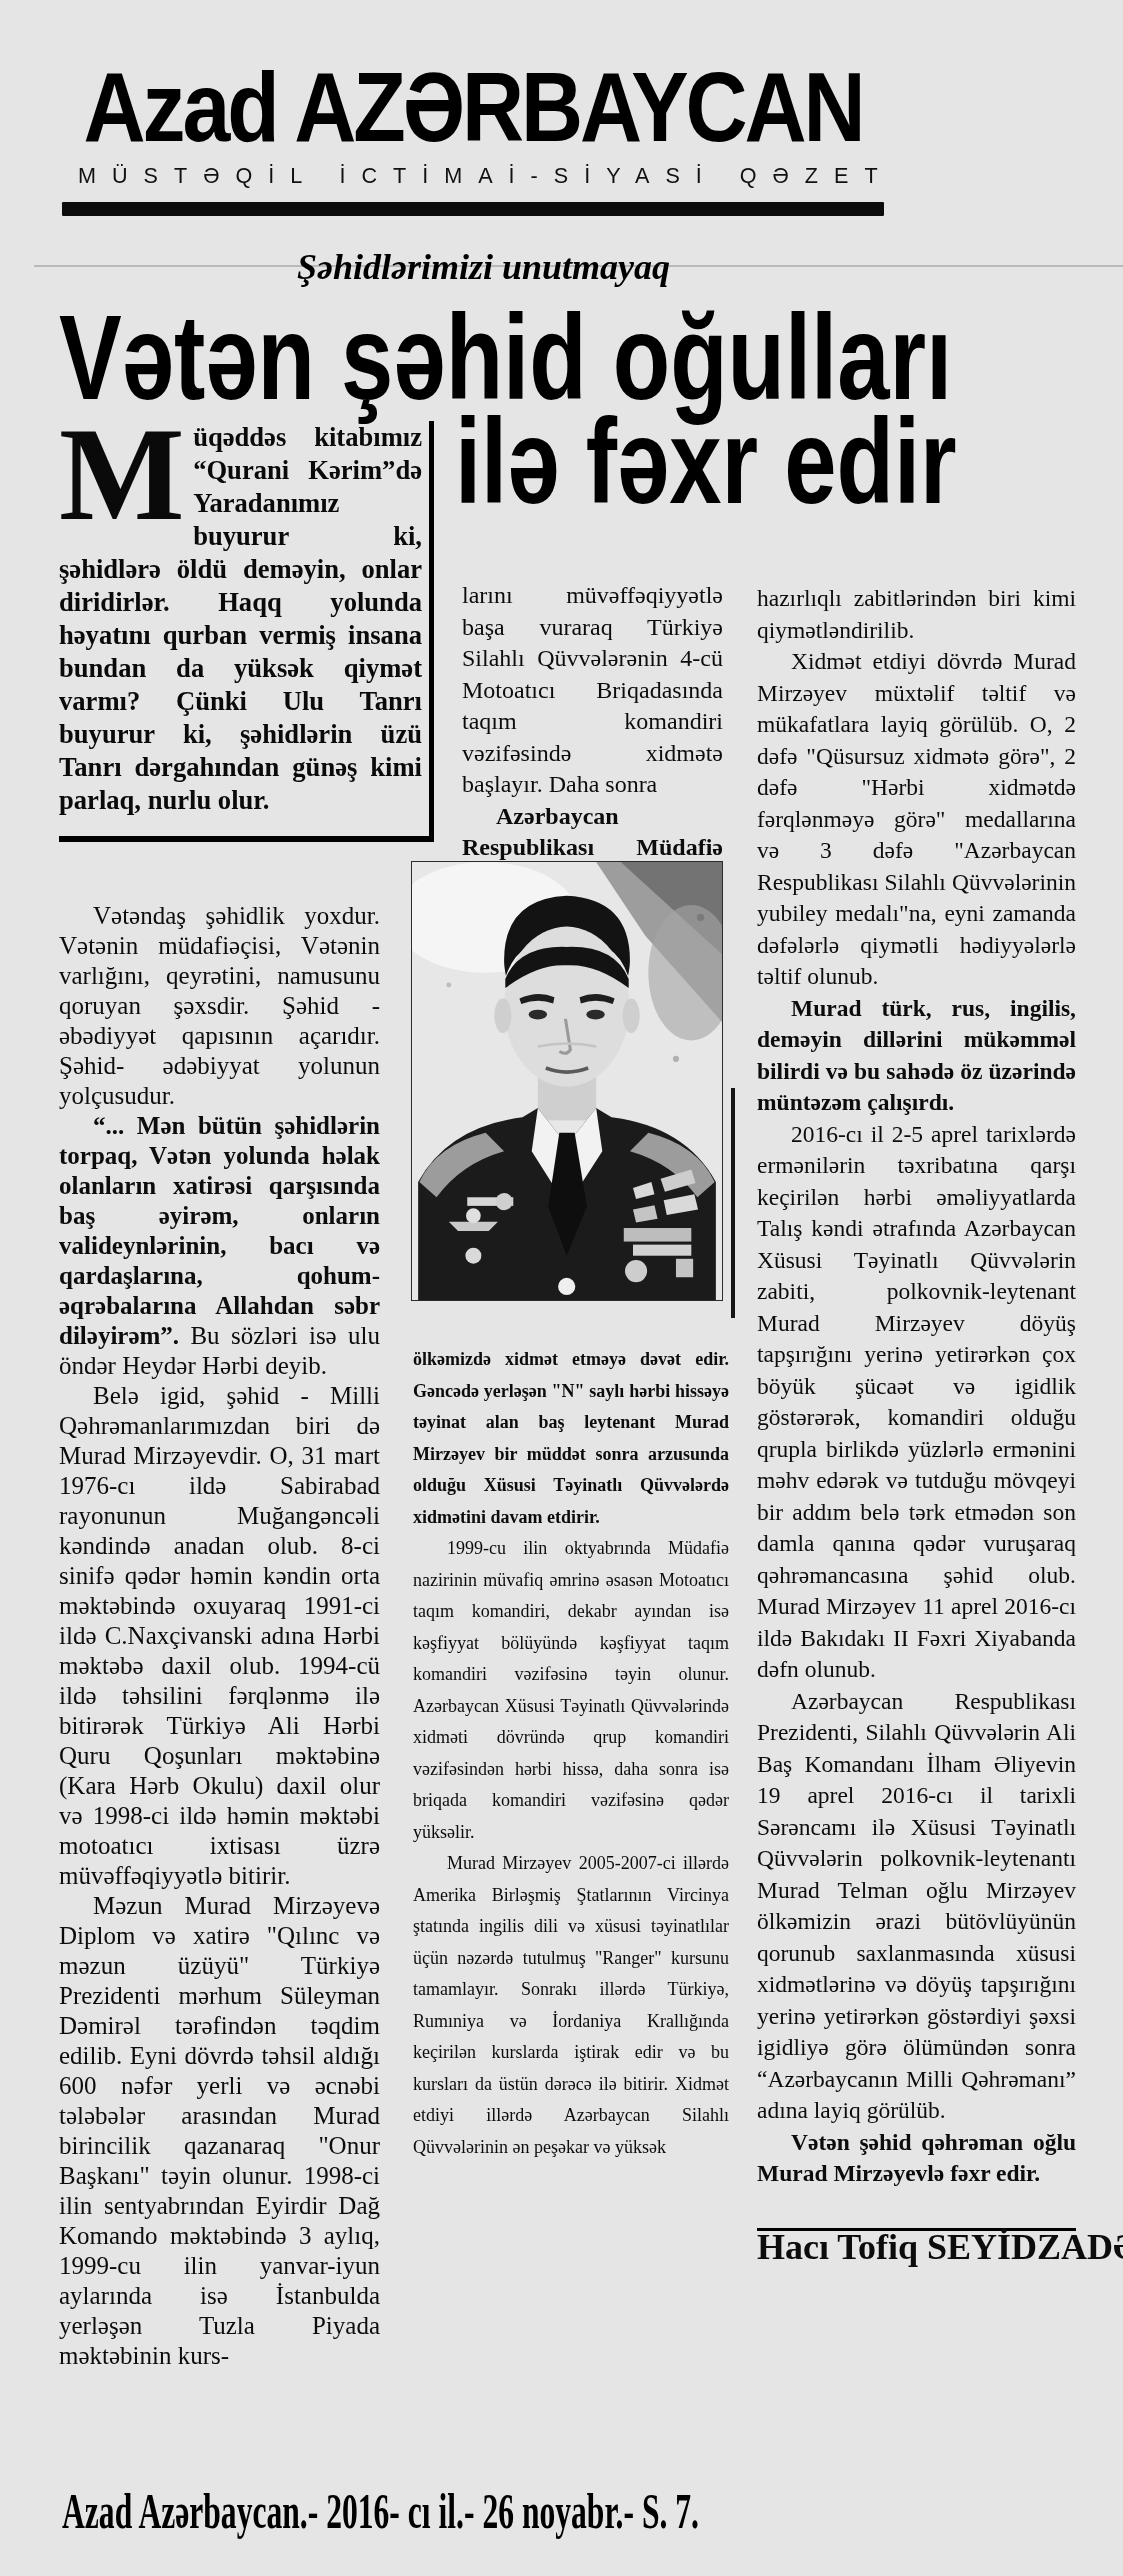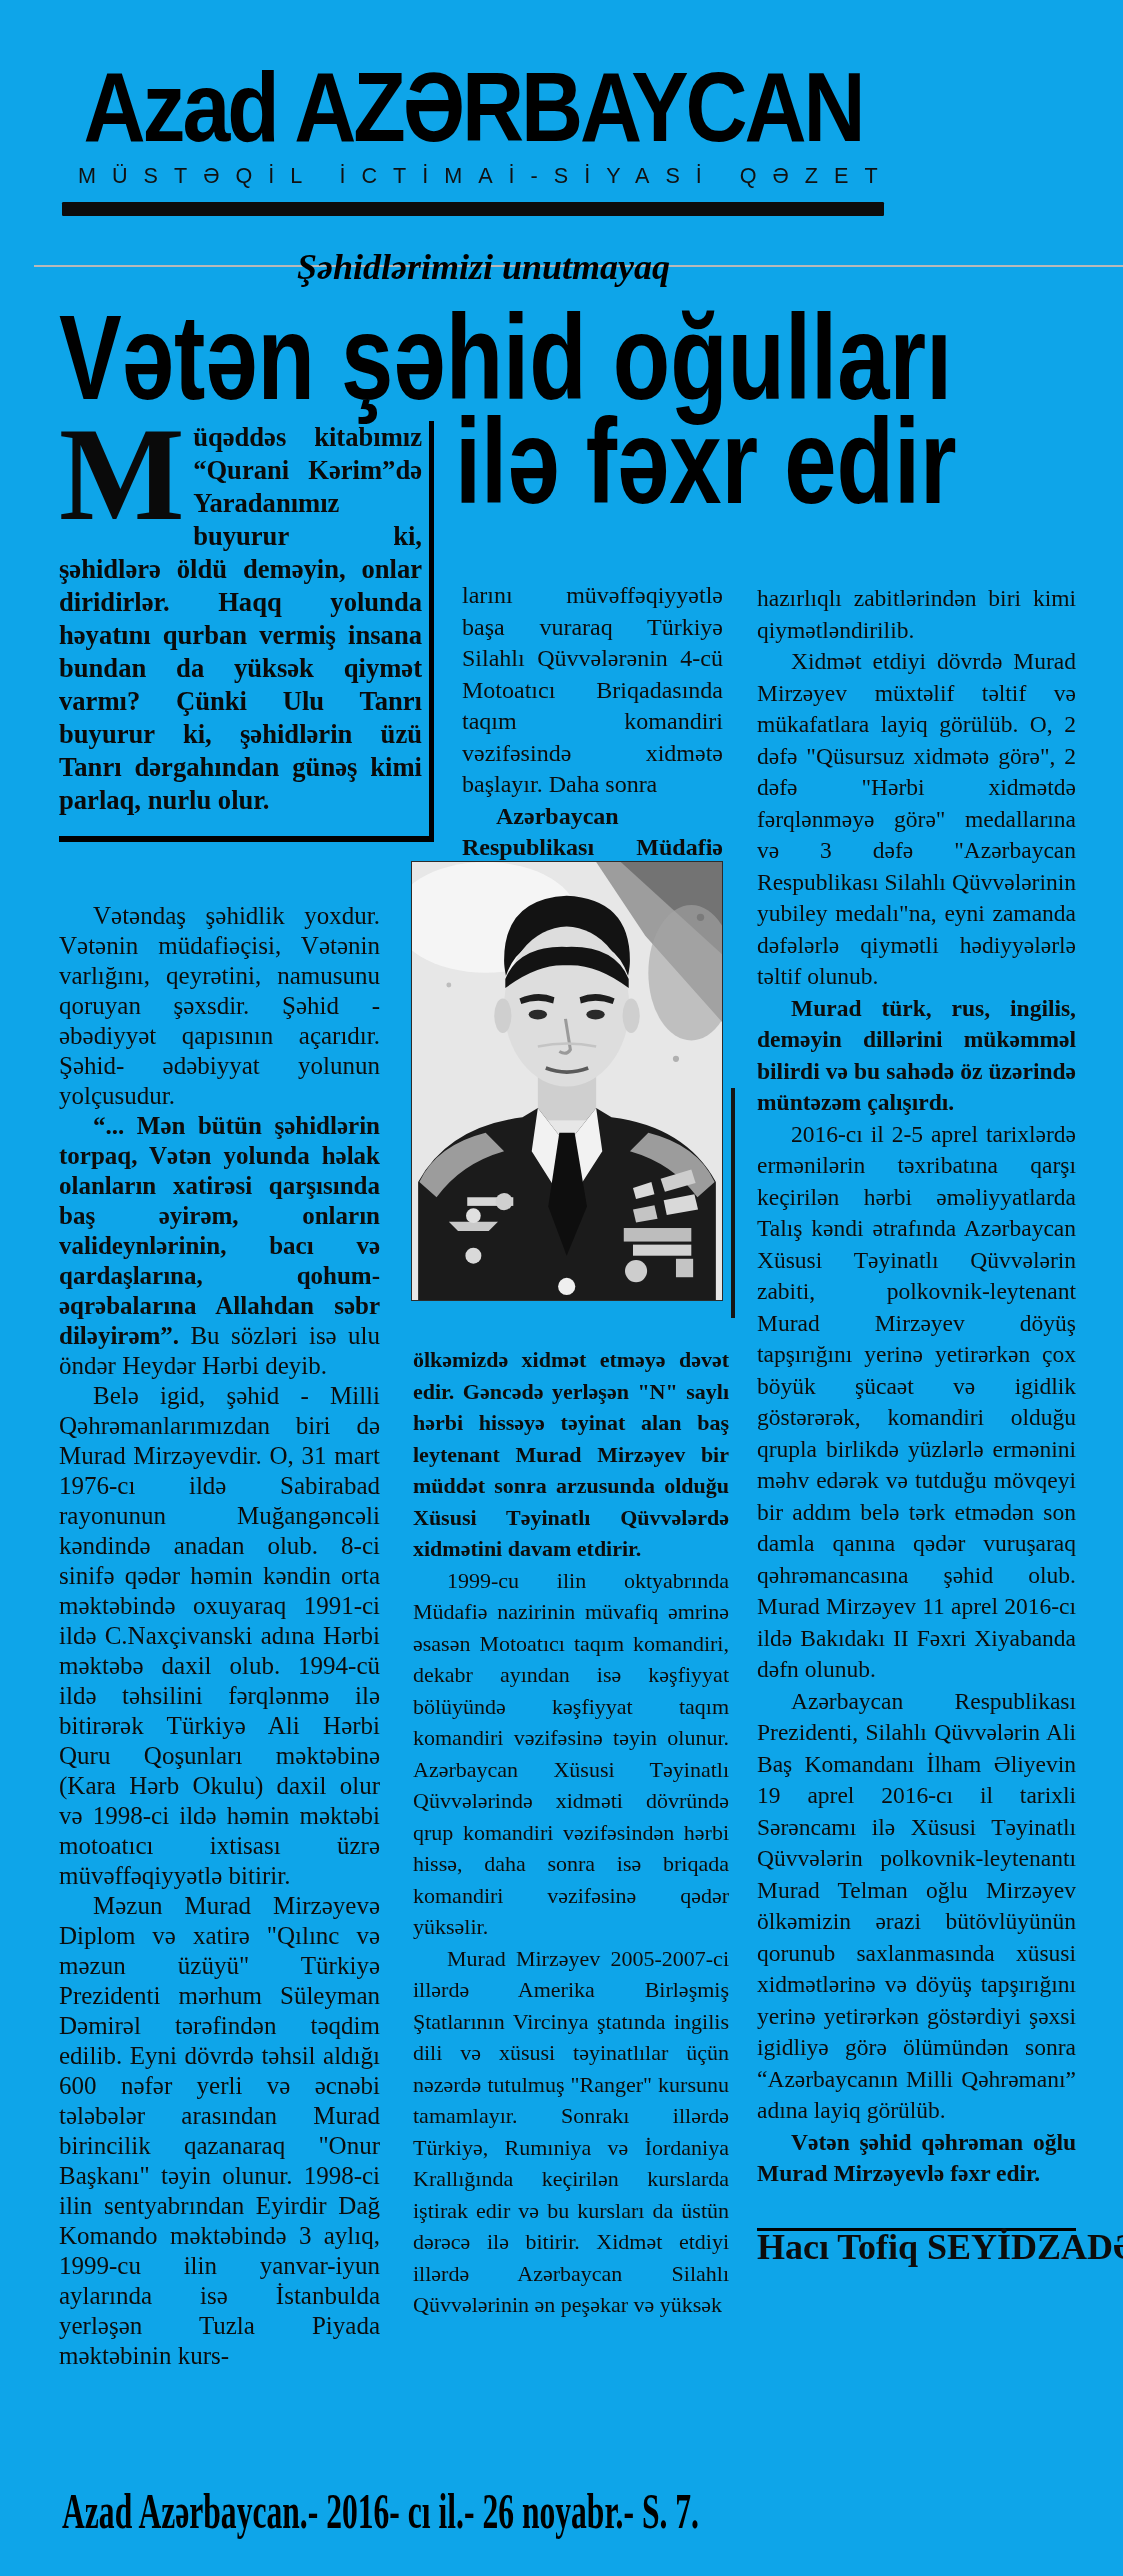--- a/index.html
+++ b/index.html
@@ -1,17 +1,17 @@
 <!DOCTYPE html>
 <html style="font-size:10px"><head>
 <meta charset="utf-8">
 <style>
   html,body{margin:0;padding:0;background:#ffffff;}
   .page{
-    position:relative;width:1124px;height:2576px;background:#0ea5e9;
+    position:relative;width:1124px;height:2576px;background:#e5e5e5;
     font-family:"Liberation Serif","DejaVu Serif",serif;color:#0a0a0a;overflow:hidden;
   }
   
   .masthead{position:absolute;left:62px;top:48px;width:822px;text-align:center;}
   .masthead-title{
     font-family:"Liberation Sans","DejaVu Sans",sans-serif;font-weight:bold;
     font-size:86px;line-height:105px;letter-spacing:-3.1px;color:#000;
     transform:scaleY(1.14);transform-origin:center top;white-space:nowrap;
   }
   .masthead-subtitle{
@@ -42,21 +42,21 @@
     float:left;font-size:133px;line-height:99px;font-weight:bold;
     margin:3.7px 8.6px 0 0;font-family:"Liberation Serif","DejaVu Serif",serif;
   }
   
   .col{position:absolute;text-align:justify;color:#0c0c0c;margin-top:36px;}
   .col p{margin:0;text-indent:34px;}
   .col p.noindent{text-indent:0;}
   .bold{font-weight:bold;}
   .col-left{left:59px;top:865px;width:321px;height:1538px;font-size:25px;line-height:30px;overflow:hidden;}
   .col-mid-top{left:462px;top:544px;width:261px;height:319px;font-size:24px;line-height:31.5px;overflow:hidden;}
-  .col-mid-bottom{left:413px;top:1308px;width:316px;height:1137px;font-size:22px;line-height:31.5px;overflow:hidden;}
+  .col-mid-bottom{left:413px;top:1308px;width:316px;height:1137px;font-size:18px;line-height:31.5px;overflow:hidden;}
   .col-right{left:757px;top:547px;width:319px;font-size:23.5px;line-height:31.5px;}
   .col-rule{position:absolute;left:731px;top:1088px;width:4.3px;height:230px;background:#151515;}
   
   .photo{
     position:absolute;left:411px;top:861px;width:312px;height:440px;
     border:1.9px solid #2c2c2c;box-sizing:border-box;background:#e8e8e8;
   }
   .photo svg{display:block;width:100%;height:100%;}
   
   .byline-divider{border:0;border-top:3.1px solid #000;margin:38px 0 0 0;width:100%;}

